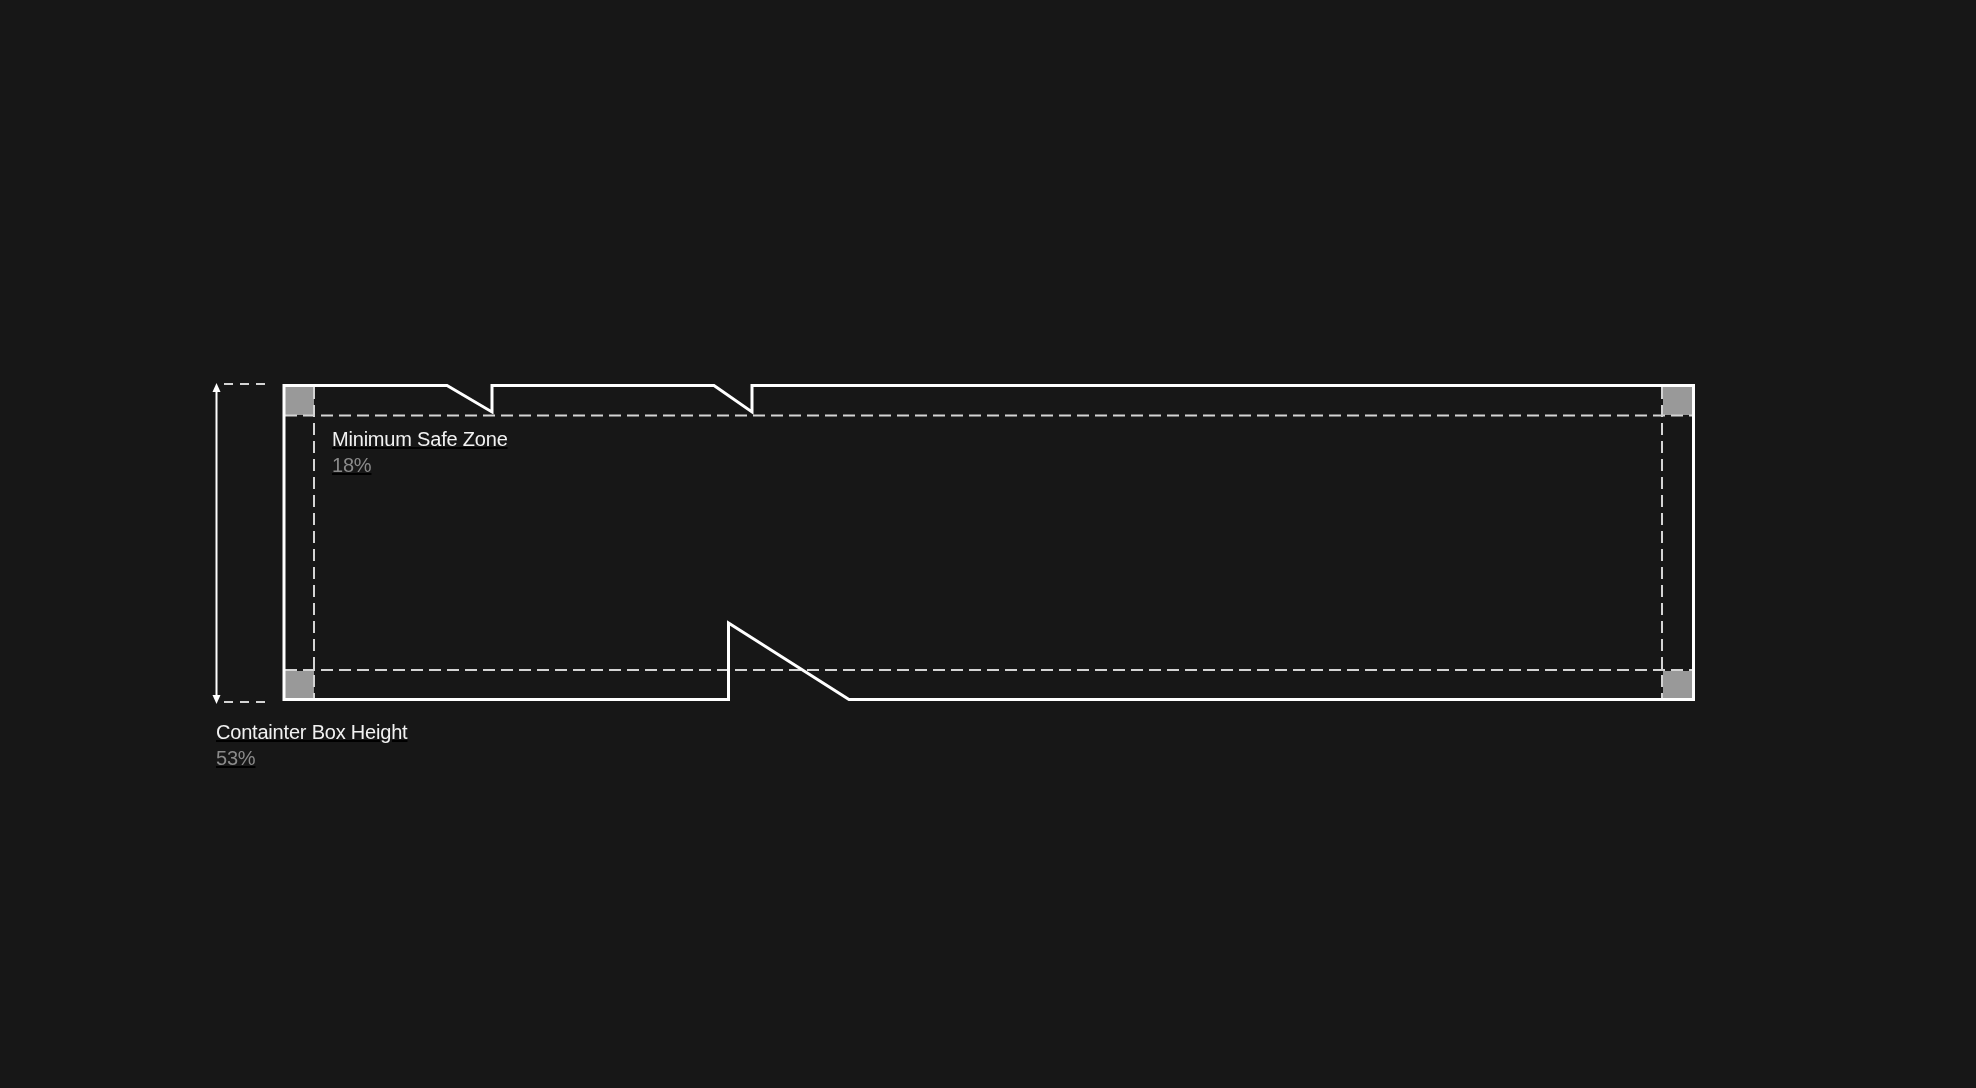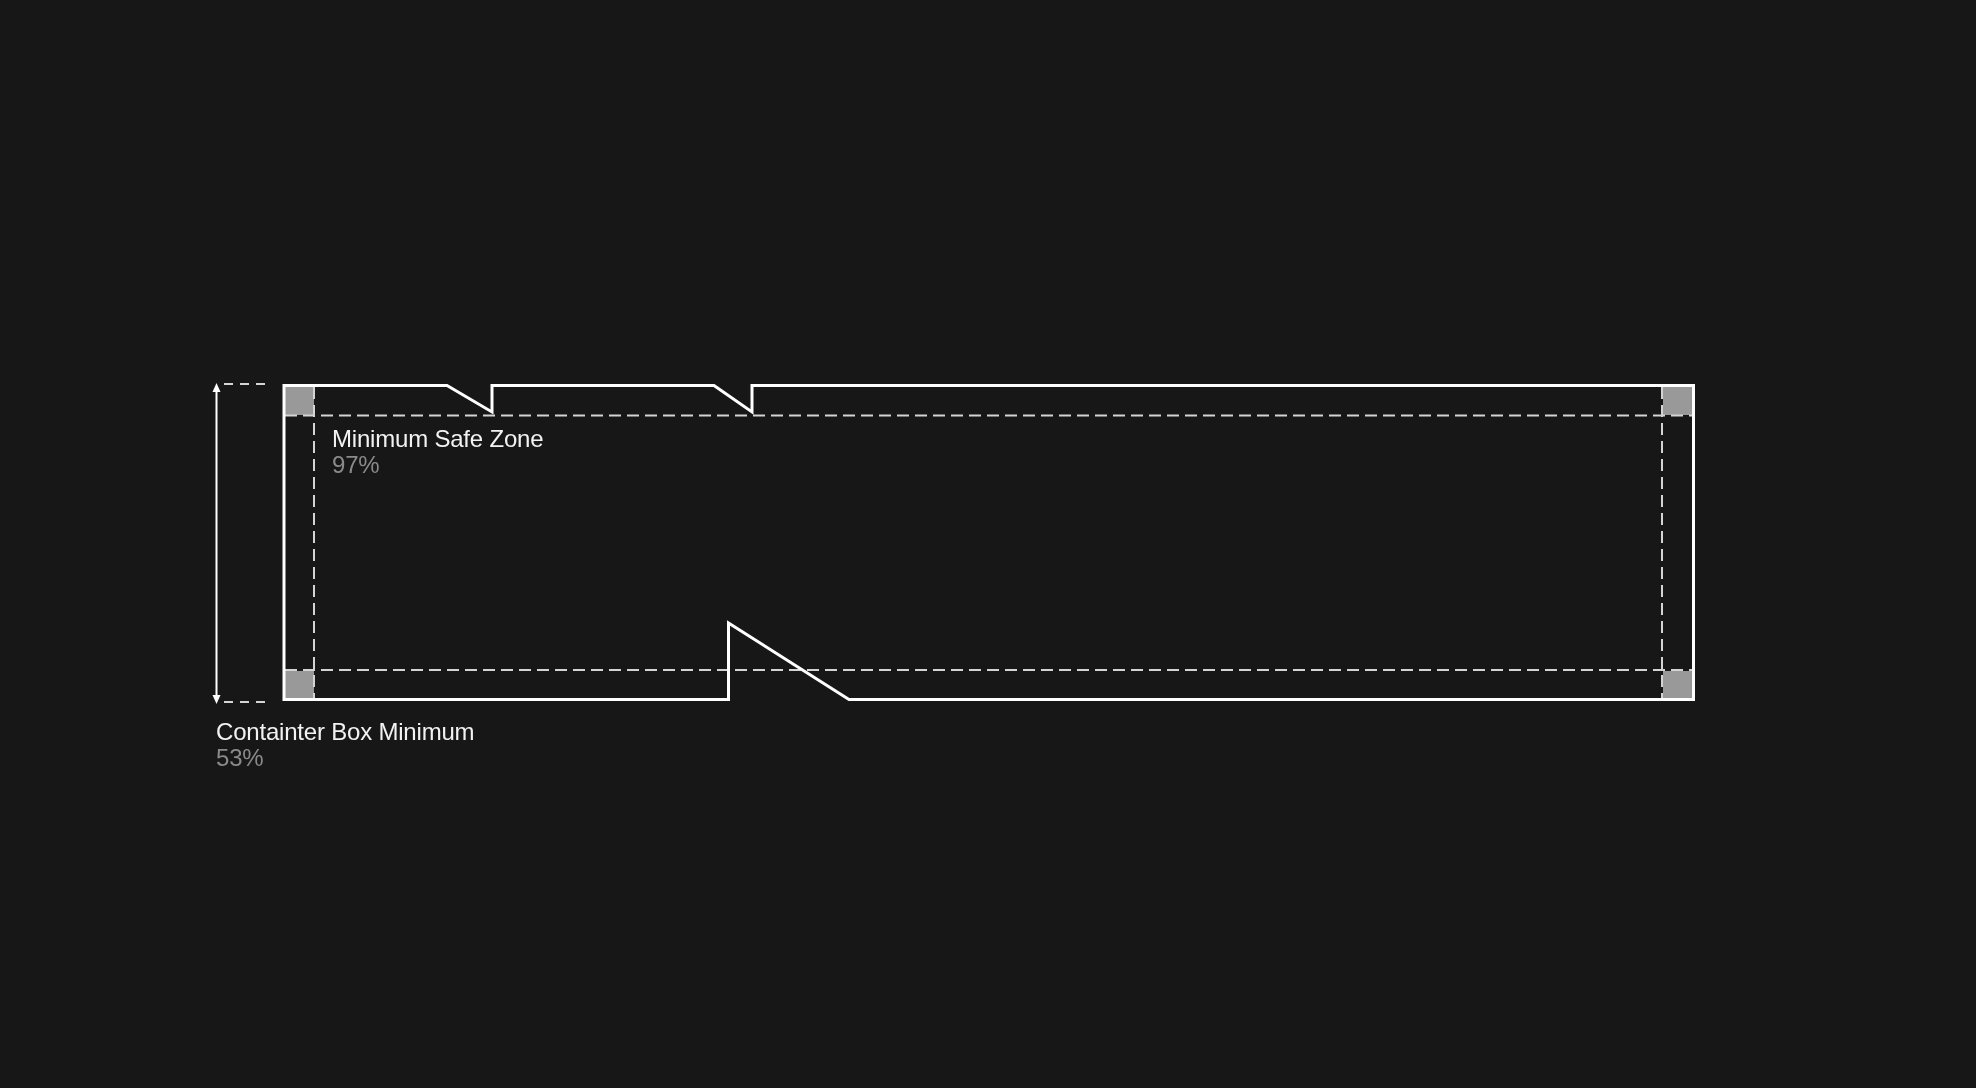--- a/index.html
+++ b/index.html
@@ -17,23 +17,24 @@
     #diagram-canvas {
       position: absolute;
       left: 0;
       top: 0;
       width: 1976px;
       height: 1088px;
     }
     .label-block {
       position: absolute;
       line-height: 26px;
-      font-size: 24px;
+      font-size: 20px;
       letter-spacing: -0.2px;
       white-space: nowrap;
+      text-decoration: underline;
     }
     .label-title {
       color: #f2f2f2;
       display: block;
     }
     .label-value {
       color: #8a8a8a;
       display: block;
     }
     #safe-zone-label {
@@ -83,19 +84,19 @@
     <line x1="216.5" y1="390" x2="216.5" y2="697" stroke="#ffffff" stroke-width="2"></line>
     <polygon points="216.5,383 212.5,392 220.5,392" fill="#ffffff"></polygon>
     <polygon points="216.5,704 212.5,695 220.5,695" fill="#ffffff"></polygon>
     <line x1="224" y1="384" x2="272" y2="384" stroke="#d4d4d4" stroke-width="2" stroke-dasharray="9 7"></line>
     <line x1="224" y1="702" x2="272" y2="702" stroke="#d4d4d4" stroke-width="2" stroke-dasharray="9 7"></line>
   </g>
 </svg>
 
 <div id="safe-zone-label" class="label-block">
   <span class="label-title">Minimum Safe Zone</span>
-  <span class="label-value">97%</span>
+  <span class="label-value">18%</span>
 </div>
 
 <div id="container-height-label" class="label-block">
-  <span class="label-title">Containter Box Minimum</span>
+  <span class="label-title">Containter Box Height</span>
   <span class="label-value">53%</span>
 </div>
 
 </body></html>

